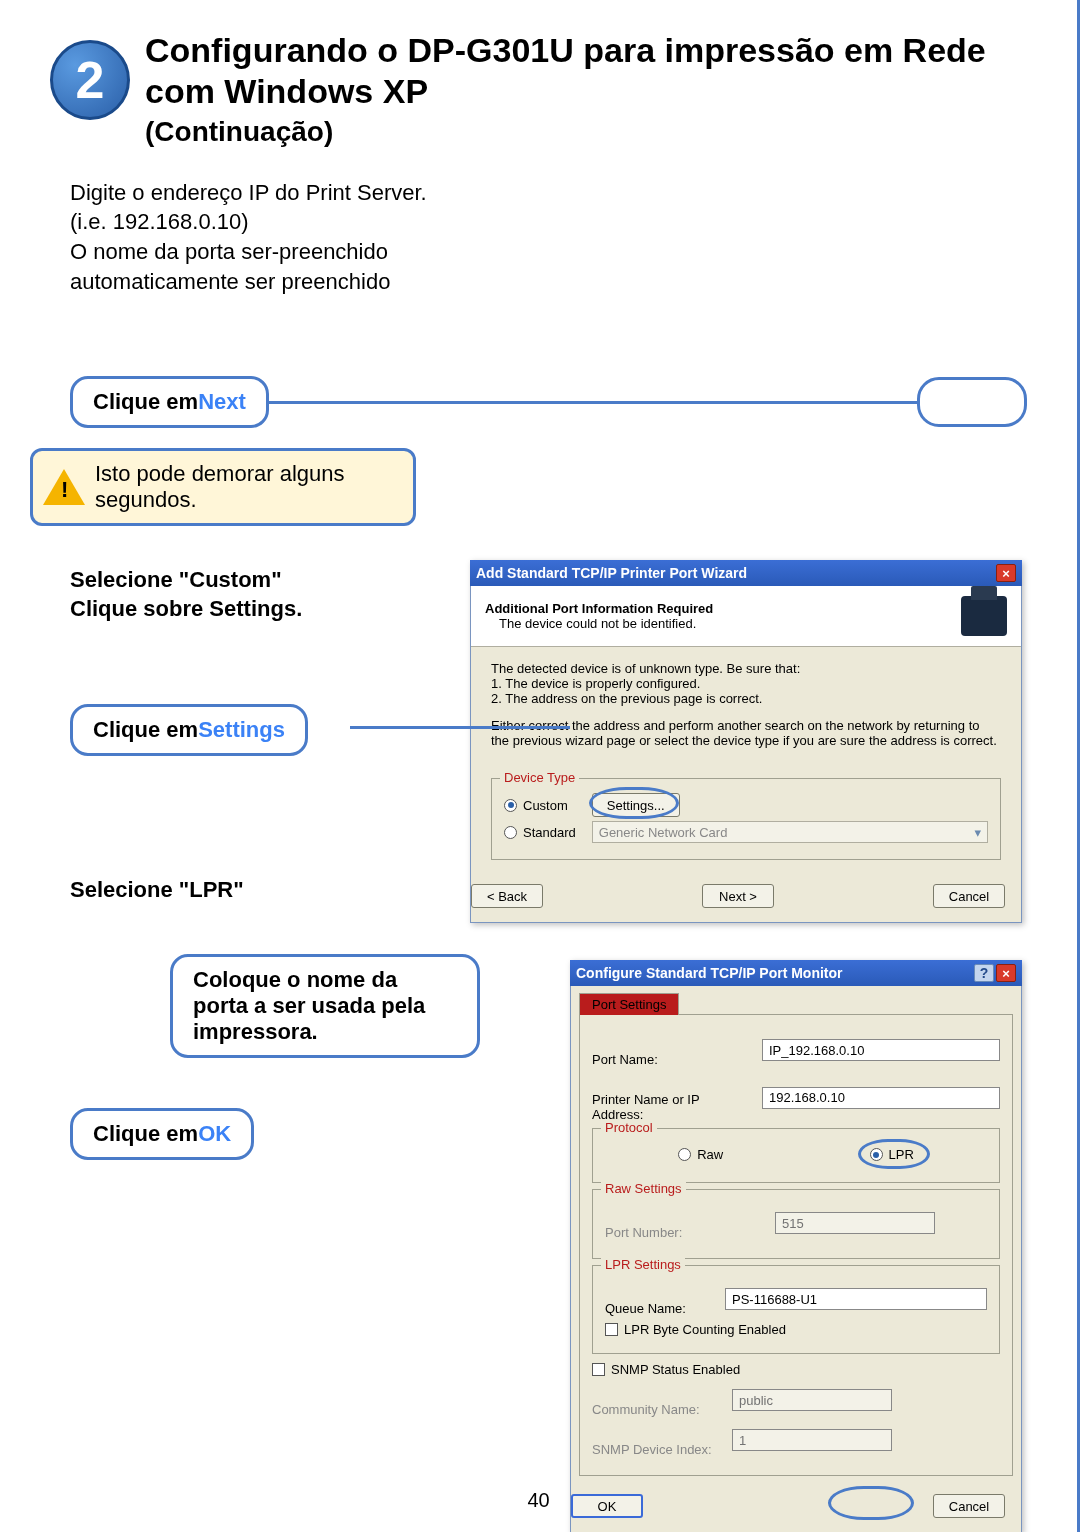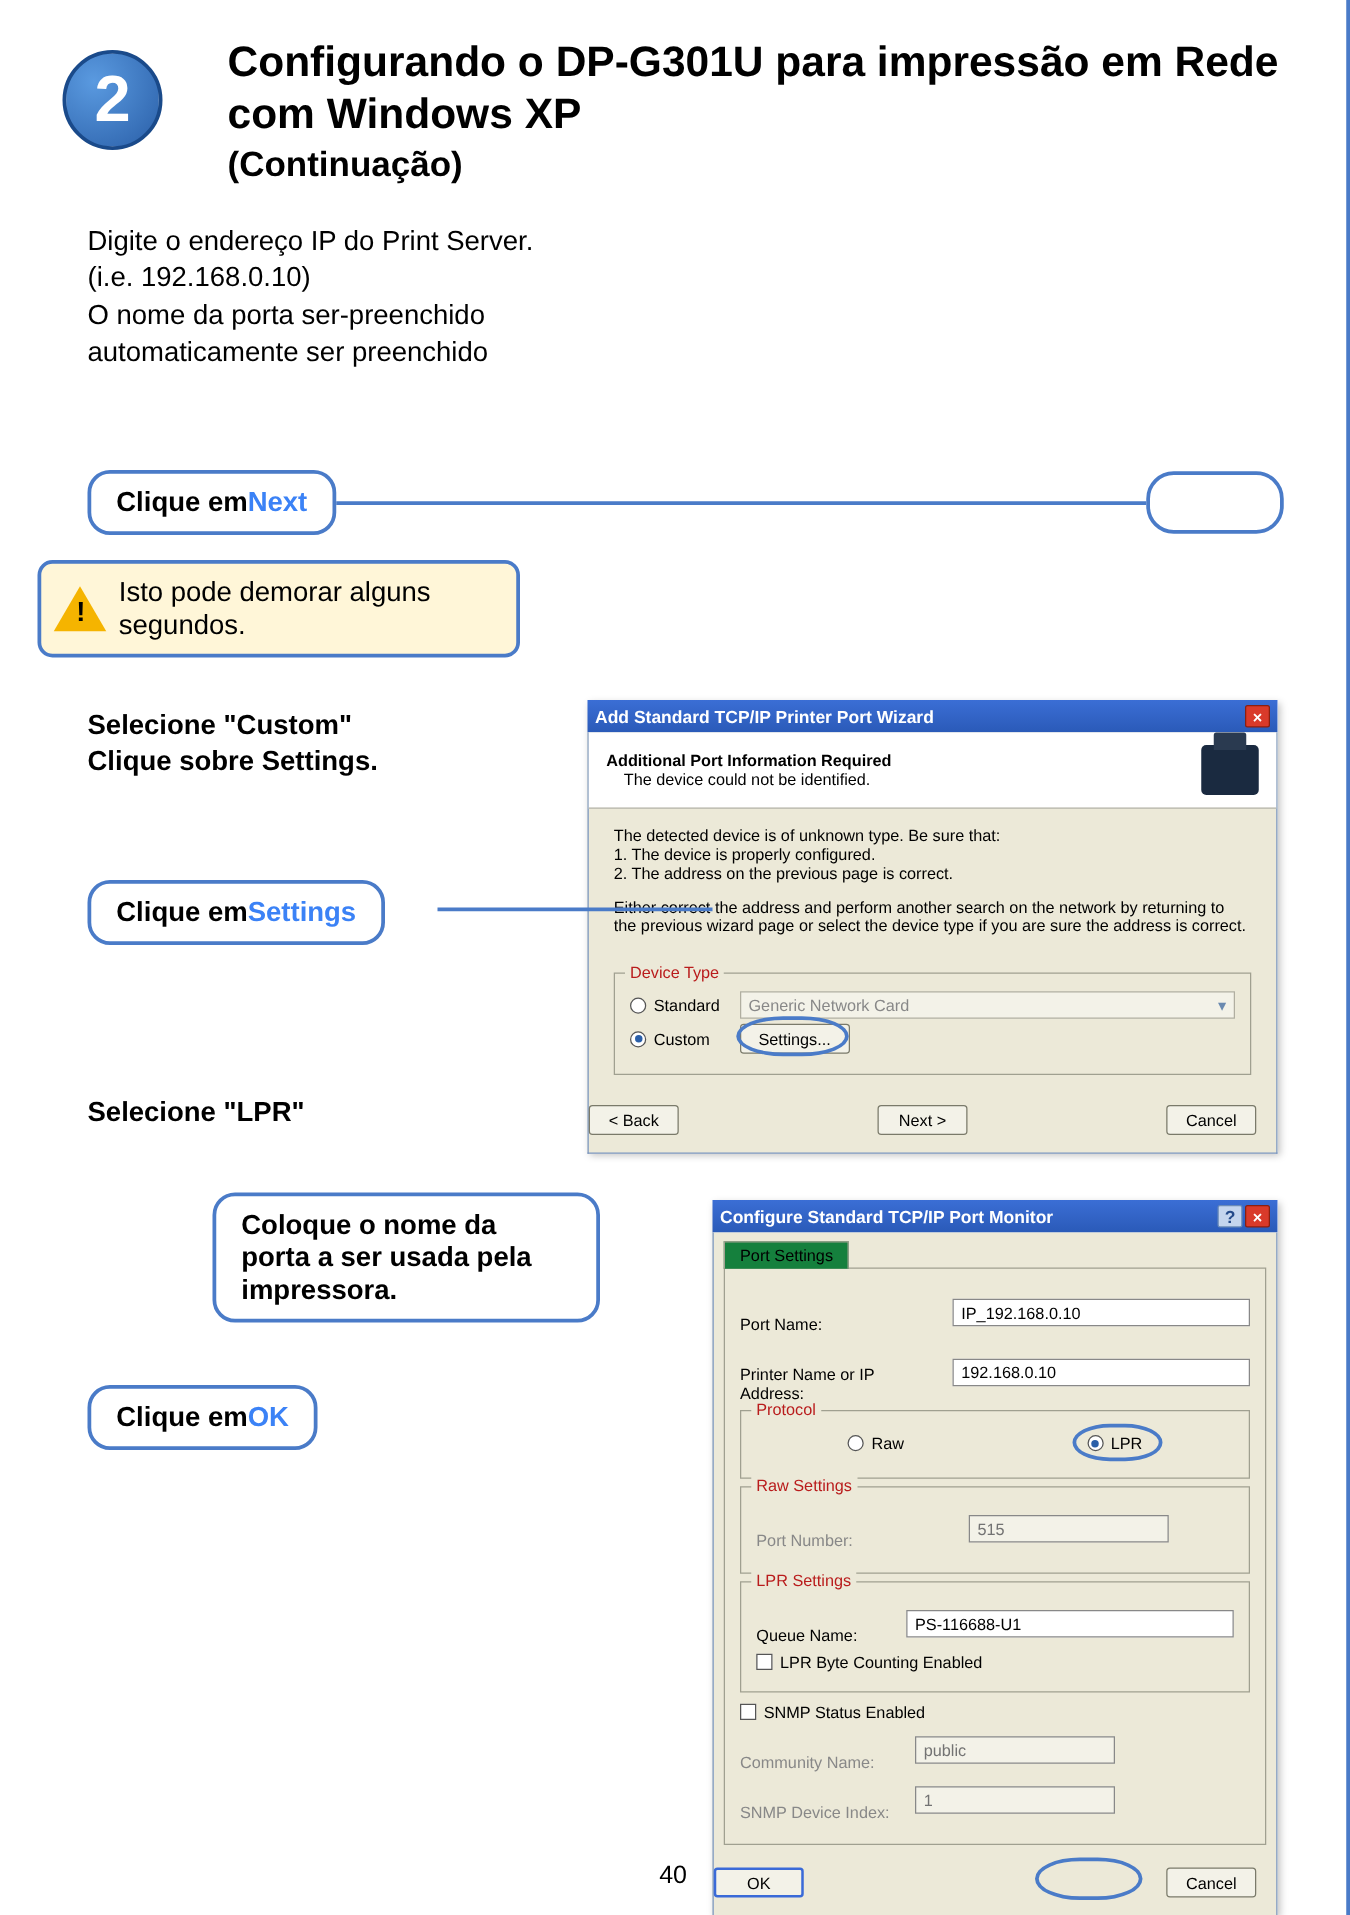--- a/index.html
+++ b/index.html
@@ -32,21 +32,21 @@
     border: 3px solid #1a4a8a;
     display: flex;
     align-items: center;
     justify-content: center;
     color: #fff;
     font-size: 52px;
     font-weight: bold;
     flex-shrink: 0;
     margin-top: 10px;
   }
-  .title-block { flex: 1; margin-left: 37px; }
+  .title-block { flex: 1; }
   .title {
     font-size: 34px;
     font-weight: bold;
     line-height: 1.2;
     color: #000;
   }
   .subtitle {
     font-size: 28px;
     font-weight: bold;
     margin-top: 4px;
@@ -300,21 +300,21 @@
     align-items: center;
     gap: 10px;
     margin: 6px 0;
     font-size: 13px;
   }
   .tab {
     display: inline-block;
     border: 1px solid #a0a090;
     border-bottom: none;
     padding: 3px 12px;
-    background: #15803d;
+    background: #b91c1c;
     font-size: 13px;
     position: relative;
     top: 1px;
     margin-left: 8px;
   }
   .tab-panel {
     border: 1px solid #a0a090;
     margin: 0 8px 8px 8px;
     padding: 12px;
     background: #ece9d8;
@@ -414,33 +414,33 @@
         <div class="printer-ico"></div>
       </div>
       <div class="dlg-content">
         <div>The detected device is of unknown type.  Be sure that:</div>
         <div>1.  The device is properly configured.</div>
         <div>2.  The address on the previous page is correct.</div>
         <div style="margin-top:12px;">Either correct the address and perform another search on the network by returning to the previous wizard page or select the device type if you are sure the address is correct.</div>
 
         <div class="fieldset" style="margin-top:30px;">
           <span class="legend">Device Type</span>
+          <div class="radio-row" style="position:relative;">
+            <span class="radio checked"></span>
+            <span>Custom</span>
+            <span class="win-btn" style="margin-left:18px; position:relative;">Settings...</span>
+            <span class="oval-highlight" style="left:85px; top:-6px; width:90px; height:32px;"></span>
+          </div>
           <div class="radio-row">
             <span class="radio"></span>
             <span>Standard</span>
             <span class="select-disabled" style="margin-left:10px;">
               <span>Generic Network Card</span>
               <span style="color:#6a8ab0;">▾</span>
             </span>
-          </div>
-          <div class="radio-row" style="position:relative;">
-            <span class="radio checked"></span>
-            <span>Custom</span>
-            <span class="win-btn" style="margin-left:18px; position:relative;">Settings...</span>
-            <span class="oval-highlight" style="left:85px; top:-6px; width:90px; height:32px;"></span>
           </div>
         </div>
       </div>
       <div class="btn-row">
         <span class="win-btn">&lt; Back</span>
         <span class="win-btn">Next &gt;</span>
         <span class="win-btn">Cancel</span>
       </div>
     </div>
   </div>

